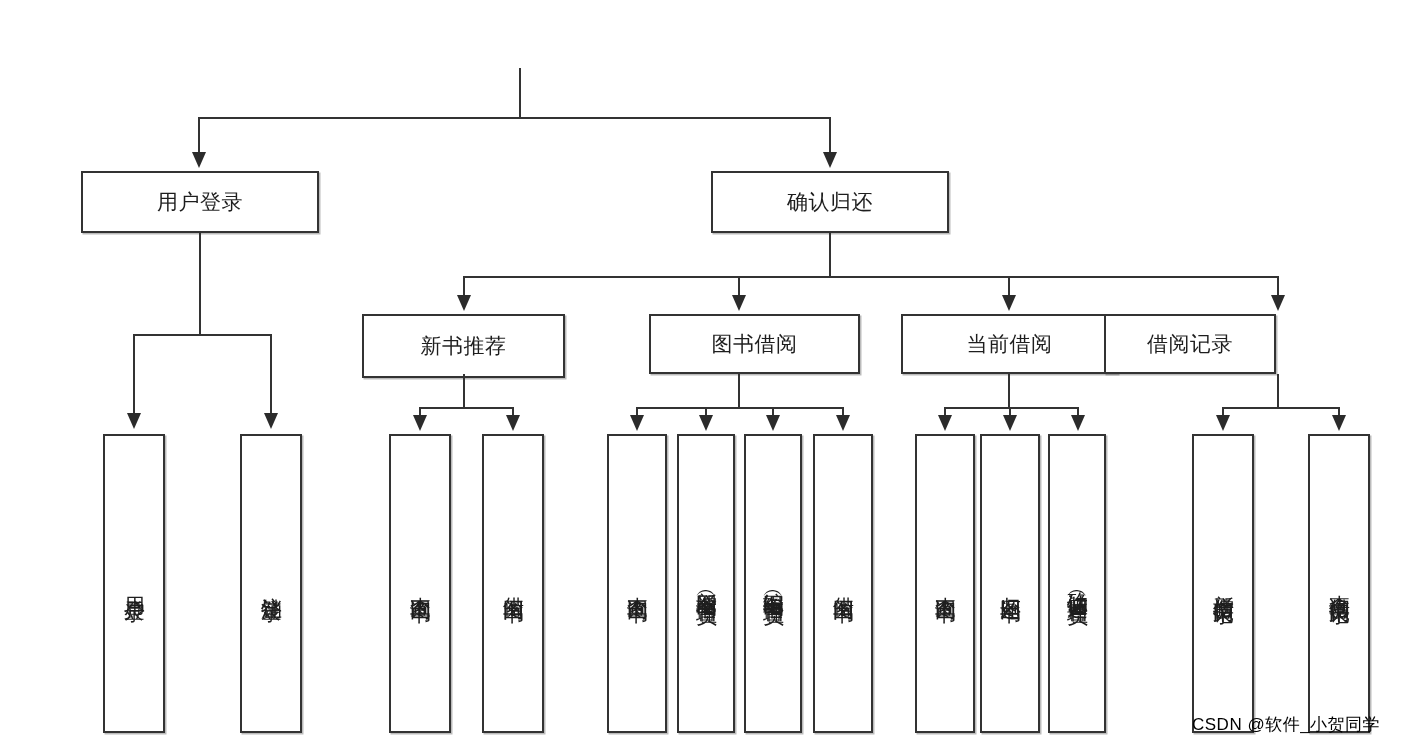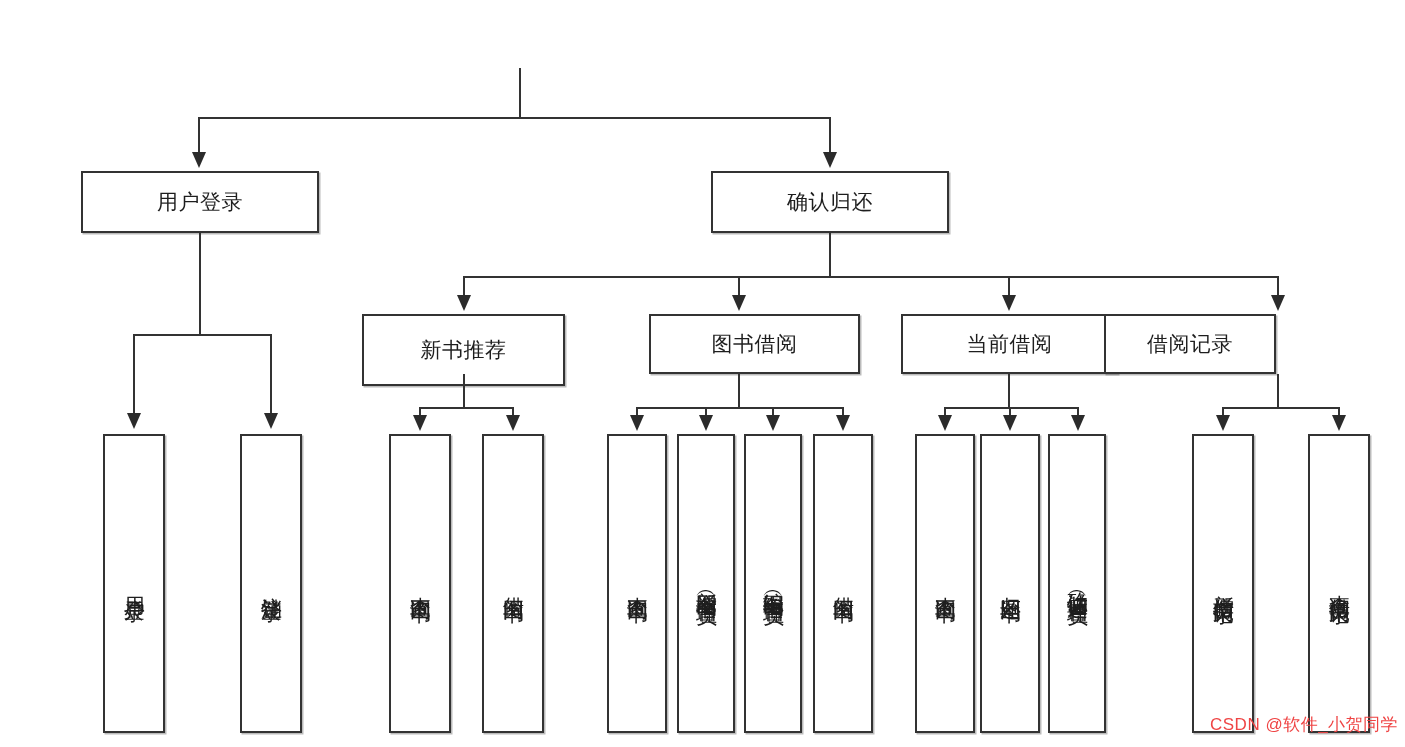--- a/index.html
+++ b/index.html
@@ -61,25 +61,24 @@
     position: absolute;
     width: 0;
     height: 0;
     border-left: 7px solid transparent;
     border-right: 7px solid transparent;
     border-top: 16px solid #2b2b2b;
   }
   .watermark {
     position: absolute;
     font-size: 17px;
-    color: #ef4444;
+    color: #000000;
     letter-spacing: 0.5px;
     white-space: nowrap;
     user-select: none;
-    padding-left: 18px;
   }
 </style>
 </head>
 <body>
 
 <div id="canvas">
 
 
   <div class="vline" style="left:519px; top:68px; width:2px; height:50px;"></div>
 
@@ -108,21 +107,21 @@
   <div class="hline" style="left:463px; top:276px; width:816px; height:2px;"></div>
   <div class="vline" style="left:463px; top:276px; width:2px; height:22px;"></div>
   <div class="arrow" style="left:457px; top:295px;"></div>
   <div class="vline" style="left:738px; top:276px; width:2px; height:22px;"></div>
   <div class="arrow" style="left:732px; top:295px;"></div>
   <div class="vline" style="left:1008px; top:276px; width:2px; height:22px;"></div>
   <div class="arrow" style="left:1002px; top:295px;"></div>
   <div class="vline" style="left:1277px; top:276px; width:2px; height:22px;"></div>
   <div class="arrow" style="left:1271px; top:295px;"></div>
 
-  <div class="node" style="left:362px; top:314px; width:203px; height:72px;">
+  <div class="node" style="left:362px; top:314px; width:203px; height:64px;">
     <span class="lbl">新书推荐</span>
   </div>
   <div class="node" style="left:633px; top:314px; width:211px; height:60px;margin-left:16px;">
     <span class="lbl">图书借阅</span>
   </div>
   <div class="node" style="left:901px; top:314px; width:217px; height:60px;">
     <span class="lbl">当前借阅</span>
   </div>
   <div class="node" style="left:1104px; top:314px; width:172px; height:60px;">
     <span class="lbl">借阅记录</span>

